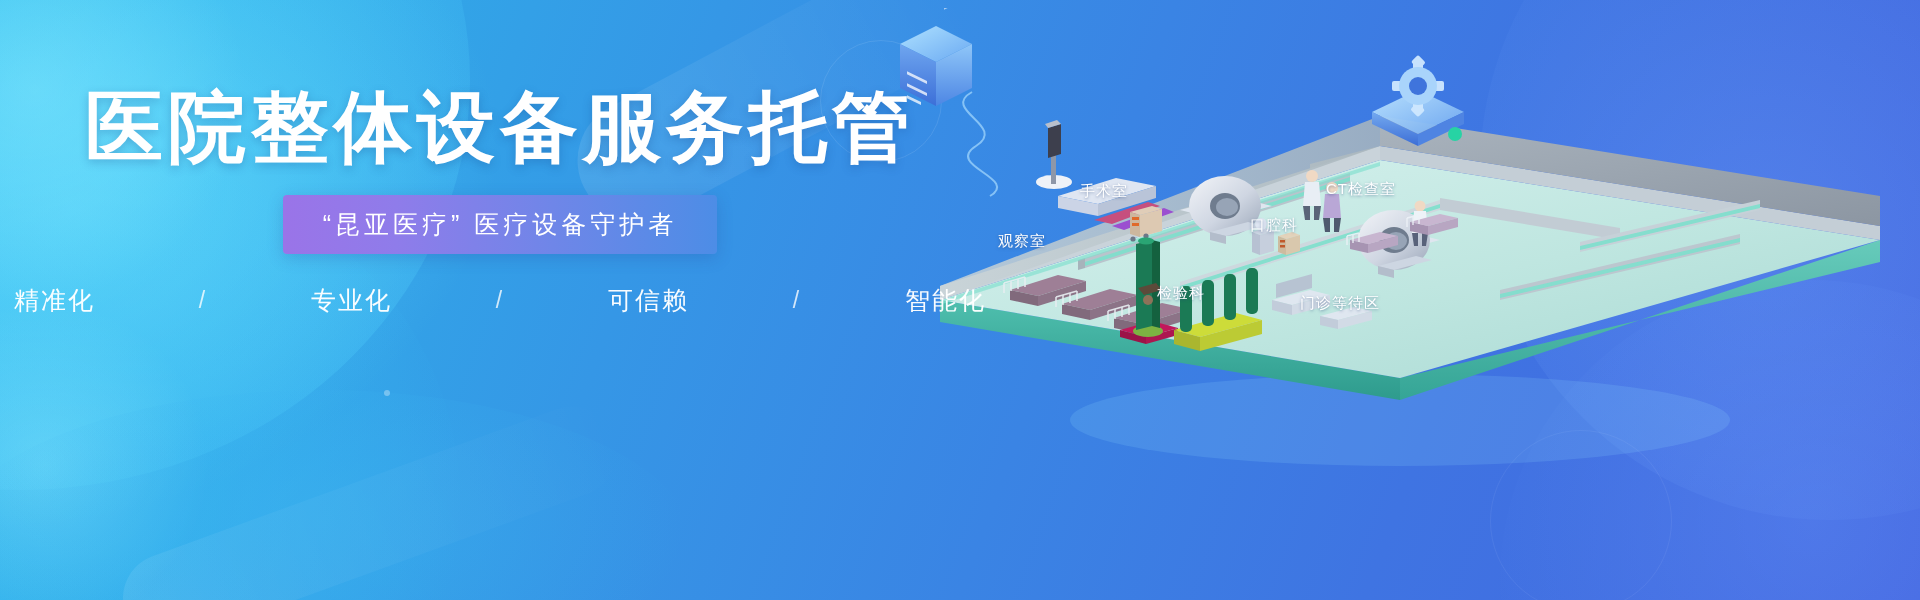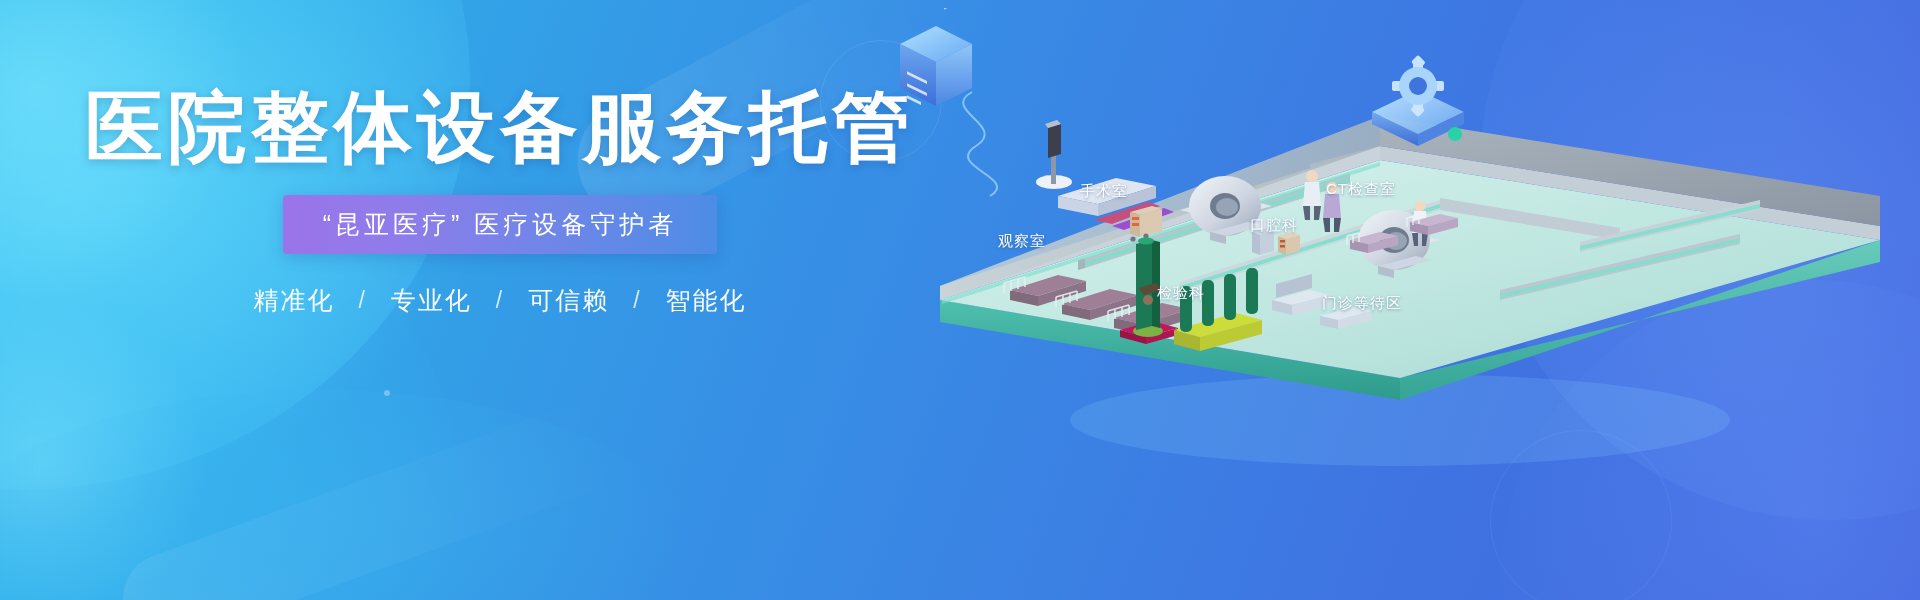--- a/index.html
+++ b/index.html
@@ -57,21 +57,21 @@
   }
   #badge-wrap{margin-top:26px;display:flex;justify-content:center;}
   #badge{
     display:inline-block;padding:13px 40px;border-radius:4px;
     background:linear-gradient(90deg,#9a74e8 0%,#8f7cea 26%,#6f86e8 62%,#4d8de6 100%);
     color:#ffffff;font-size:25px;letter-spacing:4px;white-space:nowrap;
     box-shadow:0 4px 16px rgba(40,60,150,.22);
   }
   #keywords{
     margin-top:30px;font-size:25px;color:rgba(255,255,255,.97);
-    letter-spacing:2px;display:flex;justify-content:center;align-items:center;gap:0;
+    letter-spacing:2px;display:flex;justify-content:space-between;align-items:center;gap:0;
   }
   #keywords .kw{padding:0 14px;}
   #keywords .sep{padding:0 10px;color:rgba(255,255,255,.78);font-size:23px;}
 
   
   #illustration{position:absolute;left:880px;top:0;width:1040px;height:600px;z-index:5;}
   .iso-label{
     position:absolute;color:#ffffff;font-size:15px;letter-spacing:1px;
     text-shadow:0 1px 3px rgba(40,70,120,.55);white-space:nowrap;
   }
@@ -424,15 +424,15 @@
       </g>
       <circle cx="97" cy="94" r="7" fill="#27d3a4"></circle>
     </svg>
 
     
     <div class="iso-label" style="left:200px;top:148px;margin-top:34px;">手术室</div>
     <div class="iso-label" style="left:370px;top:180px;margin-top:36px;">口腔科</div>
     <div class="iso-label" style="left:446px;top:180px;">CT检查室</div>
     <div class="iso-label" style="left:118px;top:232px;">观察室</div>
     <div class="iso-label" style="left:277px;top:284px;">检验科</div>
-    <div class="iso-label" style="left:442px;top:294px;">门诊等待区</div>
+    <div class="iso-label" style="left:420px;top:294px;">门诊等待区</div>
   </div>
 </div>
 
 </body></html>

